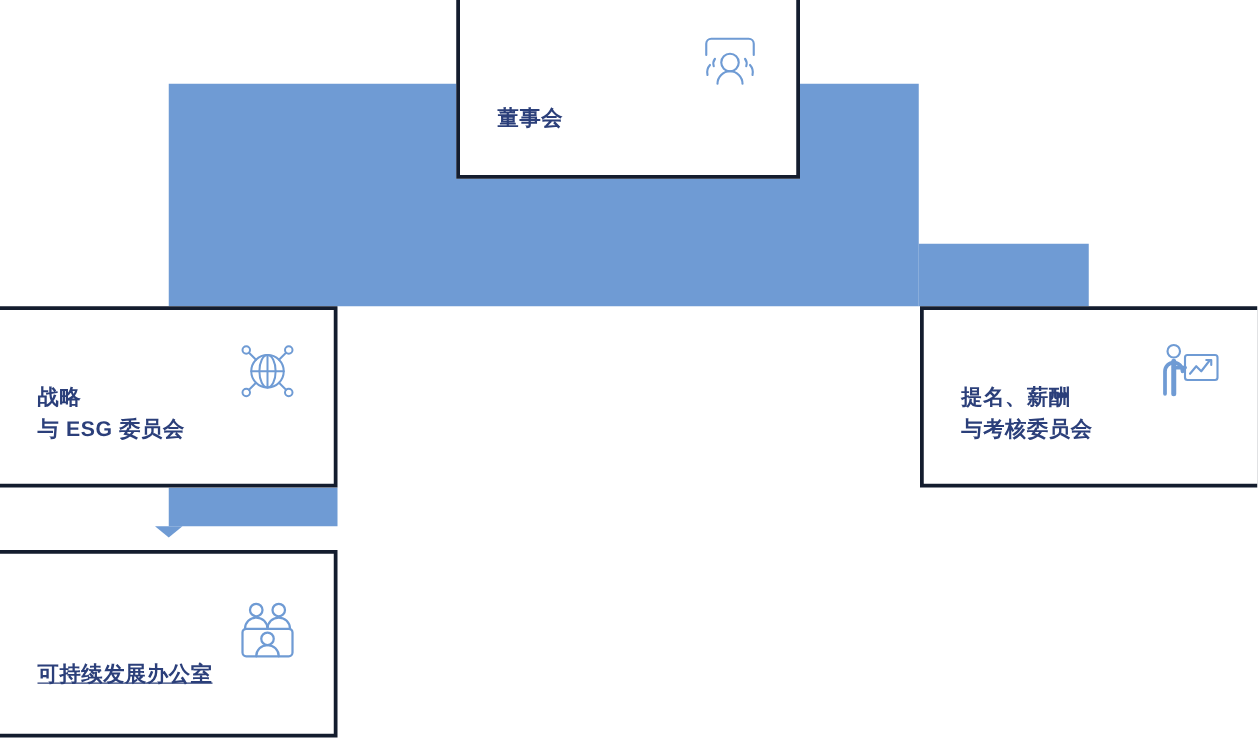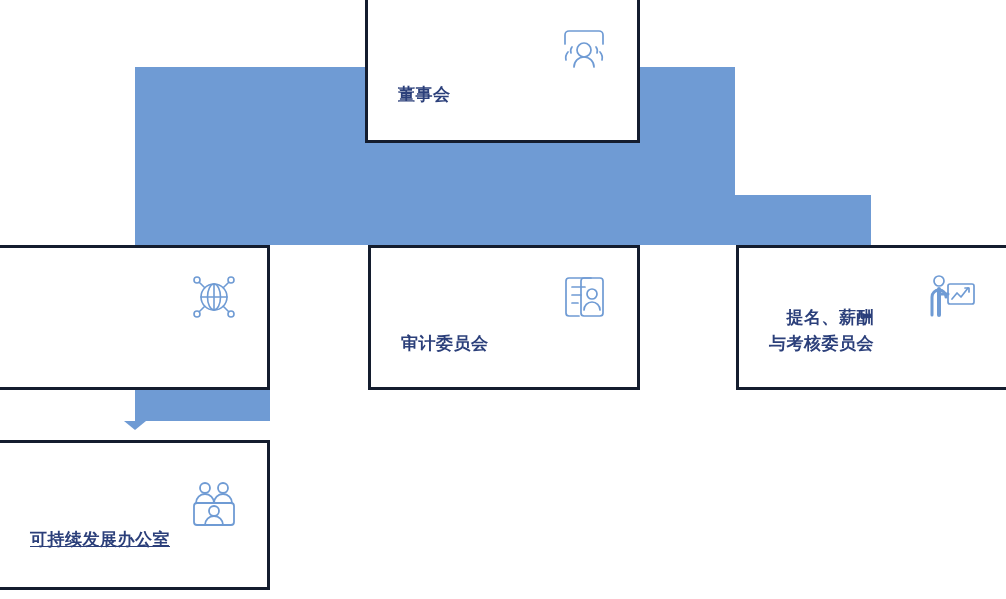--- a/index.html
+++ b/index.html
@@ -43,21 +43,20 @@
     position: absolute;
     box-sizing: border-box;
     background: #ffffff;
     border: 3px solid #141d2e;
     display: block;
   }
   .card-inner {
     position: relative;
     width: 100%;
     height: 100%;
-    text-align: right;
   }
 
   .card-title {
     position: absolute;
     left: 30px;
     color: #2b3f7a;
     font-size: 17px;
     line-height: 26px;
     font-weight: 700;
     letter-spacing: 0.5px;
@@ -129,39 +128,25 @@
           <circle cx="10" cy="10" r="3"></circle>
           <circle cx="44" cy="10" r="3"></circle>
           <circle cx="10" cy="44" r="3"></circle>
           <circle cx="44" cy="44" r="3"></circle>
           <path d="M12.2 12.2 17.8 17.8"></path>
           <path d="M41.8 12.2 36.2 17.8"></path>
           <path d="M12.2 41.8 17.8 36.2"></path>
           <path d="M41.8 41.8 36.2 36.2"></path>
         </svg>
       </span>
+      <div class="card-title">战略
+与 ESG 委员会</div>
     </div>
   </div>
 
-  <div class="card" id="card-audit">
-    <div class="card-inner">
-      <span class="card-icon">
-        <svg viewBox="0 0 54 54" fill="none" stroke="currentColor" stroke-width="1.7" stroke-linecap="round" stroke-linejoin="round">
-          <path d="M34 8H12a3 3 0 0 0-3 3v32a3 3 0 0 0 3 3h10"></path>
-          <path d="M15 17h13"></path>
-          <path d="M15 25h9"></path>
-          <path d="M15 33h6"></path>
-          <rect x="24" y="8" width="22" height="38" rx="3"></rect>
-          <circle cx="35" cy="24" r="5"></circle>
-          <path d="M27 40a8 8 0 0 1 16 0"></path>
-        </svg>
-      </span>
-      <div class="card-title">审计委员会</div>
-    </div>
-  </div>
 
   <div class="card" id="card-nomination">
     <div class="card-inner">
       <span class="card-icon">
         <svg viewBox="0 0 54 54" fill="none" stroke="currentColor" stroke-width="1.7" stroke-linecap="round" stroke-linejoin="round">
           <circle cx="13" cy="11" r="5"></circle>
           <path d="M13 19v26" stroke-width="4"></path>
           <path d="M6 45V27a7 7 0 0 1 7-7 7 7 0 0 1 7 7" stroke-width="3"></path>
           <path d="M13 24h9" stroke-width="3"></path>
           <rect x="22" y="14" width="26" height="20" rx="2"></rect>

